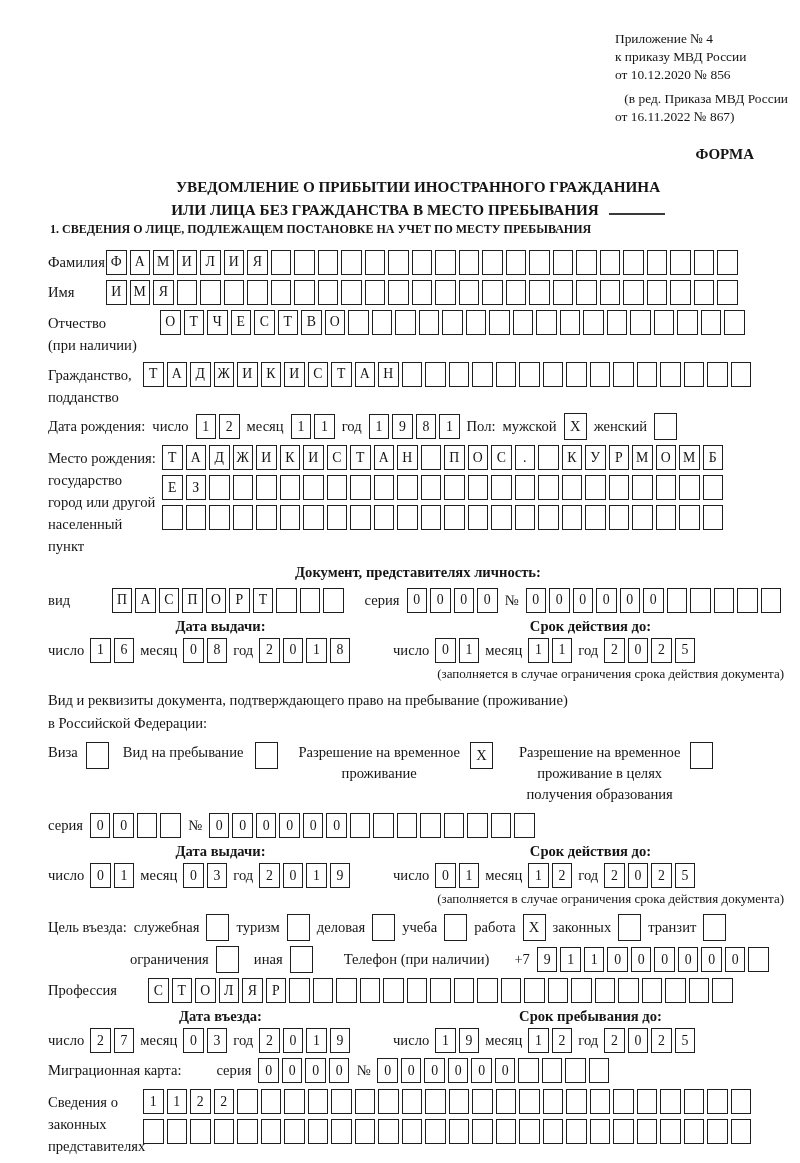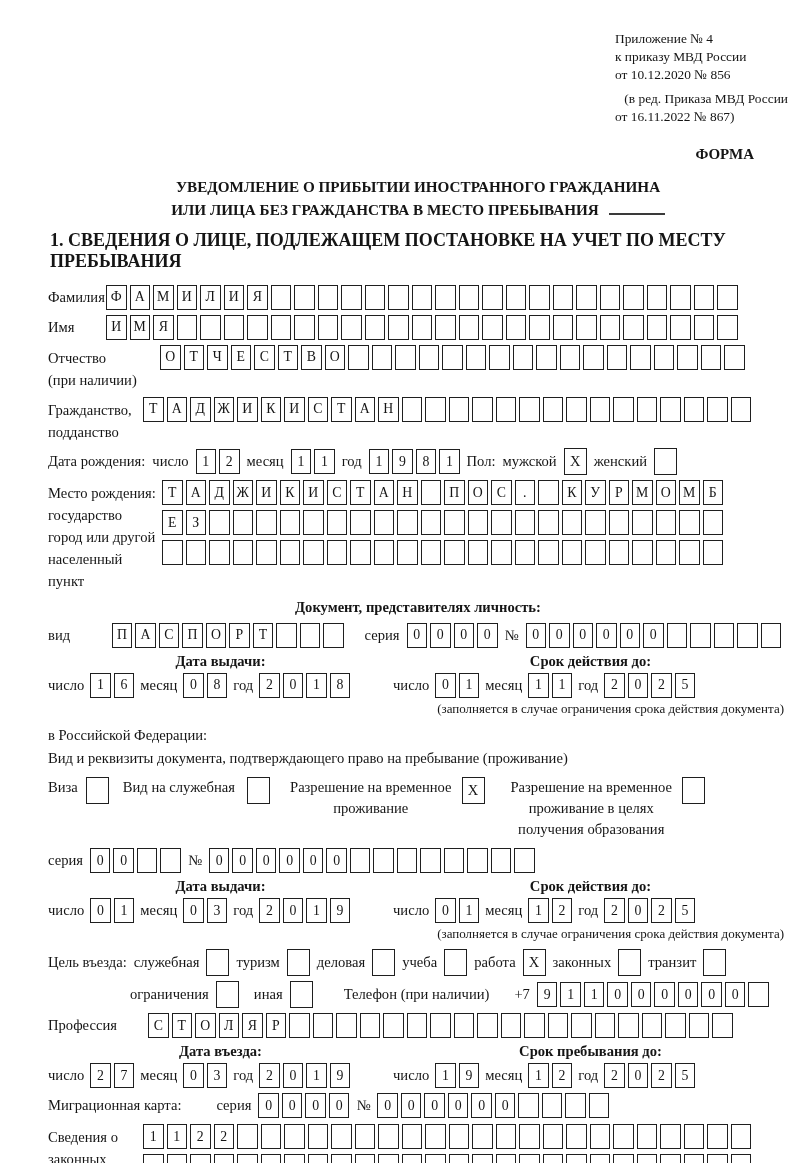--- a/index.html
+++ b/index.html
@@ -7,21 +7,21 @@
     width:800px; height:1163px; box-sizing:border-box; margin:0 auto;
     background:#ffffff; color:#151515;
     font-family:"Liberation Serif","DejaVu Serif",serif;
     font-size:14.6px; padding:30px 12px 8px 48px; overflow:hidden; position:relative;
   }
   .hdr-block { margin-left:567px; font-size:13.4px; line-height:1.34; }
   .hdr-gap { margin-top:6px;text-align:right; }
   .form-label { text-align:right; padding-right:34px; font-weight:bold; font-size:15px; margin-top:20px; }
   .title { text-align:center; font-weight:bold; font-size:15.2px; margin-top:12px; line-height:1.55; }
   .blank-line { display:inline-block; width:56px; border-bottom:2.5px solid #3a3a3a; margin-left:10px; }
-  .sect { font-weight:bold; font-size:18px; margin:8px 0 13px 2px; }
+  .sect { font-weight:bold; font-size:12px; margin:0 0 13px 2px; }
   .row { display:flex; align-items:flex-start; margin-bottom:5px; }
   .lbl { padding-top:4px; flex:none; }
   .lbl-stack { flex:none; line-height:1.5; padding-top:3px; }
   .w58 { width:58px; } .w112 { width:112px; } .w95 { width:95px; } .w114 { width:114px; } .w100 { width:100px; } .w65 { width:65px; }
   .cells { display:flex; gap:3px; flex:none; }
   .cell {
     width:18.5px; height:23px; border:1.7px solid #1f1f1f; background:#fff;
     display:inline-flex; align-items:center; justify-content:center;
     font-size:13.8px; flex:none;
   }
@@ -399,31 +399,31 @@
           <span class="cell">2</span>
           <span class="cell">0</span>
           <span class="cell">2</span>
           <span class="cell">5</span>
         </span>
     </div>
   </div>
   <div class="note">(заполняется в случае ограничения срока действия документа)</div>
 
   <div class="intro">
+    <div>Вид и реквизиты документа, подтверждающего право на пребывание (проживание)</div>
     <div>в Российской Федерации:</div>
-    <div>Вид и реквизиты документа, подтверждающего право на пребывание (проживание)</div>
   </div>
 
   <div class="opts">
     <div class="opt gap14">
       <span class="olbl">Виза</span>
       <span class="cbox" style="margin-left:8px"></span>
     </div>
     <div class="opt gap20">
-      <span class="olbl">Вид на служебная</span>
+      <span class="olbl">Вид на пребывание</span>
       <span class="cbox" style="margin-left:12px"></span>
     </div>
     <div class="opt gap26">
       <span class="olbl center">
         <span>Разрешение на временное</span><br>
         <span>проживание</span>
       </span>
       <span class="cbox" style="margin-left:10px">X</span>
     </div>
     <div class="opt">

